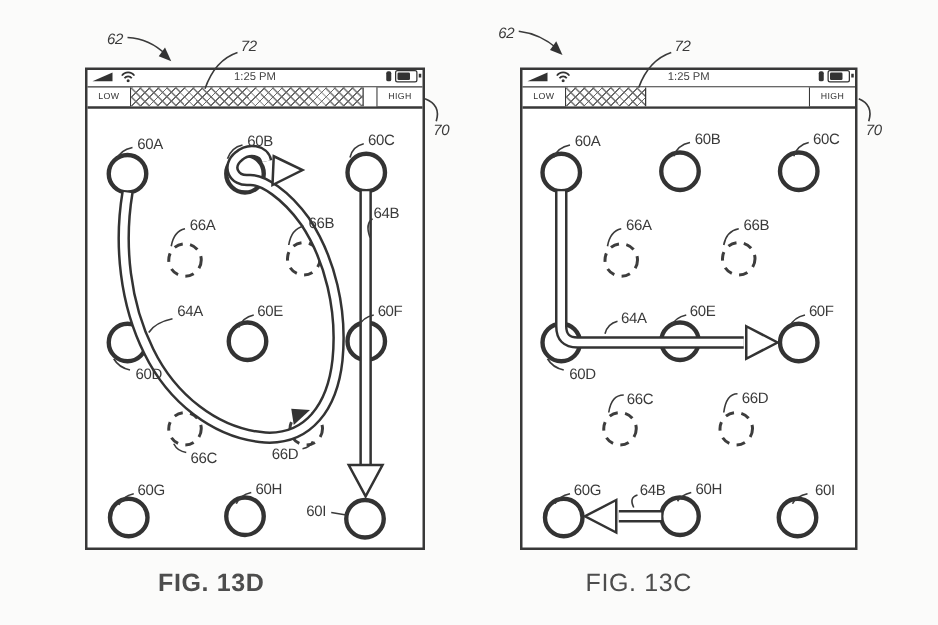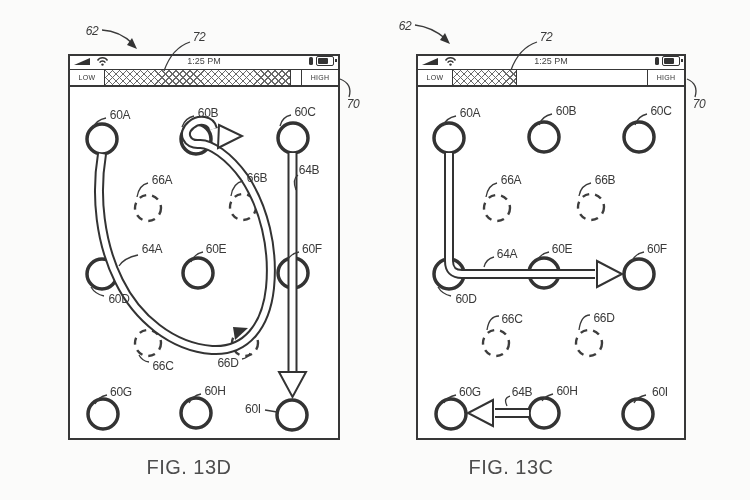--- a/index.html
+++ b/index.html
@@ -39,21 +39,21 @@
     position:absolute;left:0;top:0;bottom:0;border-right:1.5px solid #383838;box-sizing:border-box;
     background-image:
       repeating-linear-gradient(45deg,#6a6a6a 0,#6a6a6a 1px,transparent 1px,transparent 5px),
       repeating-linear-gradient(135deg,#6a6a6a 0,#6a6a6a 1px,transparent 1px,transparent 5px);
   }
   .grid-area{flex:1;}
   .caption{
     position:absolute;top:456px;width:170px;text-align:center;
     font-size:20px;letter-spacing:.5px;color:#4d4d4d;
   }
-  .caption.left{left:104px;}
+  .caption.left{left:84px;font-weight:bold;}
   .caption.right{left:426px;}
   svg.overlay{position:absolute;left:0;top:0;}
   svg text{font-family:"Liberation Sans", sans-serif;font-size:12px;fill:#3a3a3a;letter-spacing:-.3px;}
   svg text.ref{font-style:italic;}
   .node{stroke:#333;stroke-width:3.5;fill:none;}
   .ghost{stroke:#3d3d3d;stroke-width:2.4;fill:none;stroke-dasharray:7 6;}
   .g-dark{stroke:#333;stroke-width:10;fill:none;}
   .g-light{stroke:#fff;stroke-width:6;fill:none;}
   .head{fill:#fff;stroke:#333;stroke-width:2;}
   .leader{stroke:#3a3a3a;stroke-width:1.3;fill:none;}

